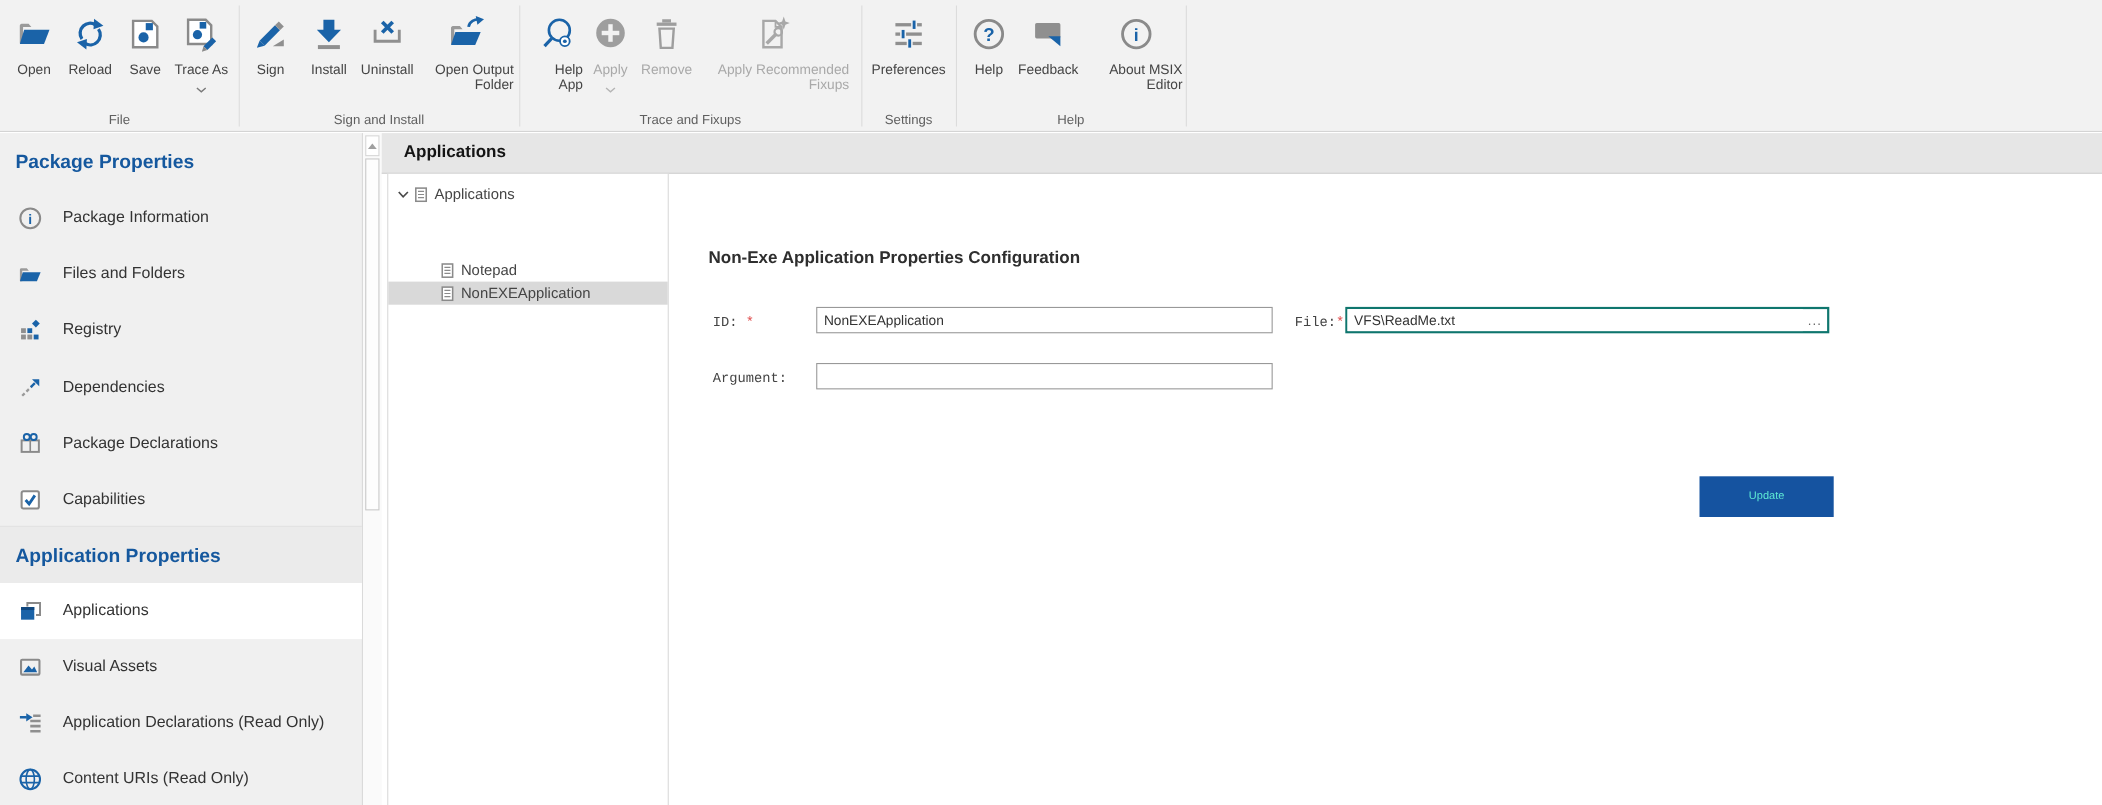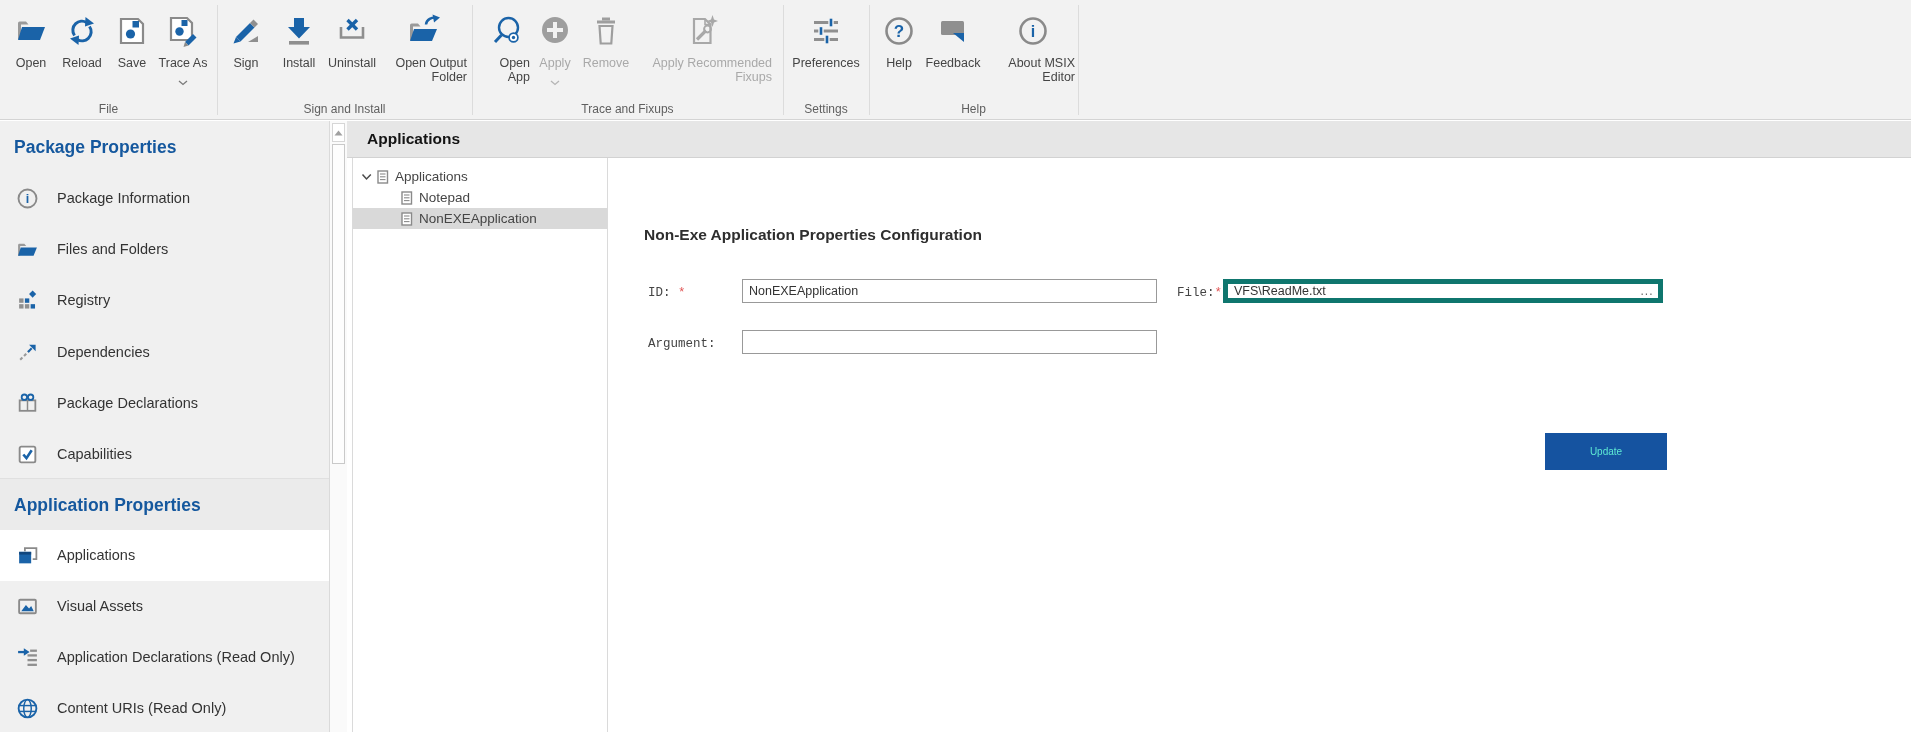--- a/index.html
+++ b/index.html
@@ -42,29 +42,29 @@
   .band-title { position: absolute; left: 20px; top: 0; line-height: 36px; font-size: 15.5px; font-weight: bold; color: #141414; }
 
   
   .tree { position: absolute; left: 352px; top: 158px; width: 256px; height: 574px; background: #fff;
           border-left: 1px solid #dadada; border-right: 1px solid #dadada; }
   .trow { position: absolute; left: 0; width: 254px; height: 21px; display: flex; align-items: center;
           font-size: 13.5px; color: #454545; cursor: pointer; white-space: nowrap; }
   .trow.selected { background: #d9d9d9; }
   .texp { width: 13px; height: 13px; margin-left: 7px; flex: none; }
   .tdoc { width: 12px; height: 14px; margin-left: 4px; margin-right: 6px; flex: none; }
-  .trow.child { padding-left: 44px; }
+  .trow.child { padding-left: 44px; margin-top: 48px; }
 
   
   .form-title { position: absolute; left: 644px; top: 206px; font-size: 15.5px; font-weight: bold; color: #2e2e2e; margin-top: 20px; }
   .flabel { position: absolute; font-size: 12.5px; color: #444; white-space: pre; font-family: Liberation Mono, monospace; }
   .star { color: #e05252; }
   .finput { position: absolute; height: 24px; border: 1px solid #999; background: #fff;
             font-family: "Liberation Sans", sans-serif; font-size: 12.5px; color: #333; padding: 0 6px; }
-  .fwrap { position: absolute; height: 24px; border: 5px solid #0f766e; background: #fff; display: flex; align-items: center; }
+  .fwrap { position: absolute; height: 24px; border: 2px solid #0f766e; background: #fff; display: flex; align-items: center; }
   .fwrap input { border: none; outline: none; flex: 1; height: 100%; padding: 0 6px;
                  font-family: "Liberation Sans", sans-serif; font-size: 12.5px; color: #333; }
   .browse { flex: none; width: 22px; text-align: center; color: #666; font-size: 12px; letter-spacing: 1px; cursor: pointer; line-height: 22px; }
   .update-btn { position: absolute; left: 1545px; top: 433px; width: 122px; height: 37px;
                 background: #1553a0; border: none; color: #5eead4; font-size: 10px;
                 font-family: "Liberation Sans", sans-serif; cursor: pointer; }
 </style>
 </head>
 <body>
 
@@ -173,21 +173,21 @@
     <div class="rgroup" style="left:472px;width:311px">
       <div class="ritem" style="left:12px;width:46px">
         <span class="ric">
           <svg width="34" height="34" viewBox="0 0 34 34">
               <circle cx="18.5" cy="13.5" r="9.5" fill="none" stroke="#1a63a8" stroke-width="2.4"></circle>
               <line x1="11.5" y1="21" x2="5" y2="28" stroke="#1a63a8" stroke-width="3"></line>
               <circle cx="23.5" cy="23.5" r="4.4" fill="#fff" stroke="#1a63a8" stroke-width="1.7"></circle>
               <circle cx="23.5" cy="23.5" r="1.7" fill="#1a63a8"></circle>
             </svg>
         </span>
-        <span class="rlabel">Open App</span>
+        <span class="rlabel">Help App</span>
       </div>
       <div class="ritem disabled" style="left:60px;width:46px">
         <span class="ric">
           <svg width="34" height="34" viewBox="0 0 34 34">
               <circle cx="17" cy="16" r="13" fill="#9e9e9e"></circle>
               <rect x="15" y="8" width="4" height="16" fill="#f2f2f2"></rect>
               <rect x="9" y="14" width="16" height="4" fill="#f2f2f2"></rect>
             </svg>
         </span>
         <span class="rlabel">Apply</span>

